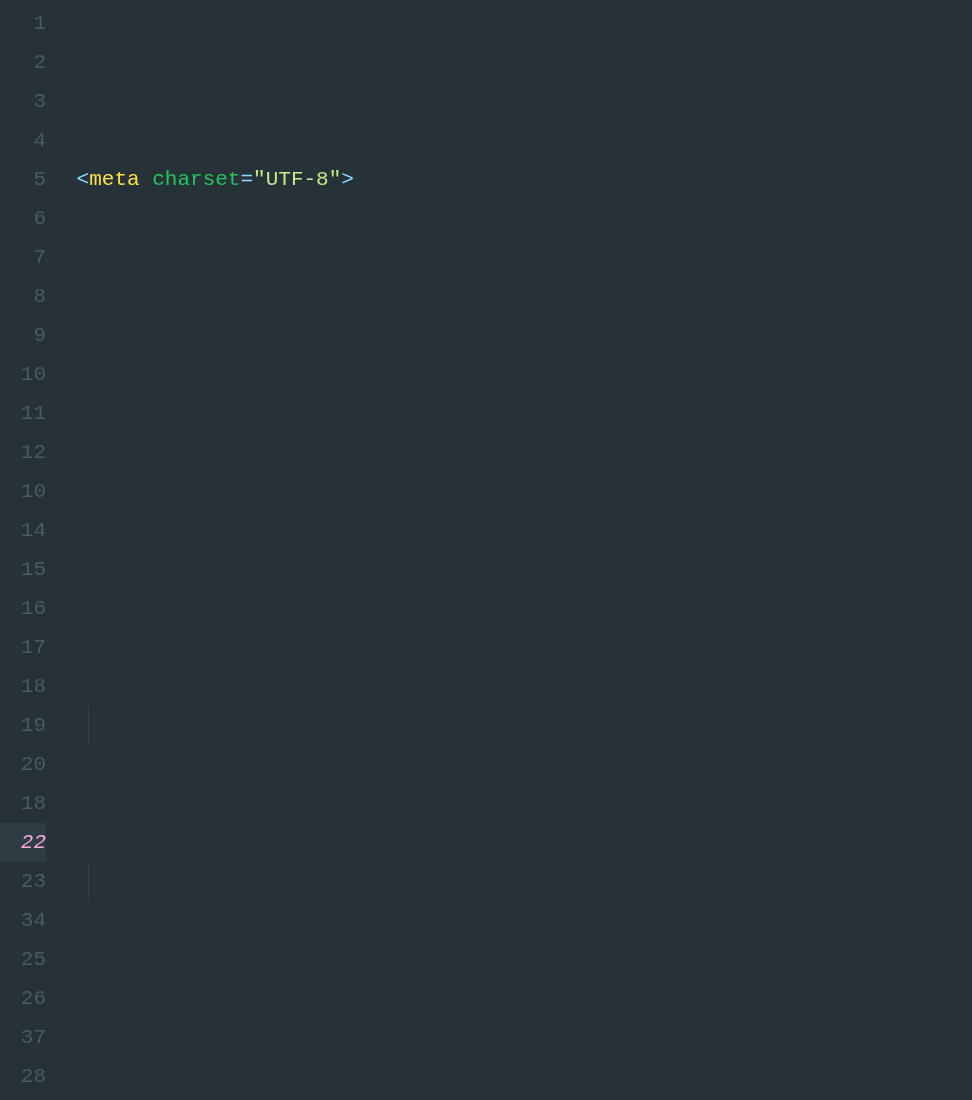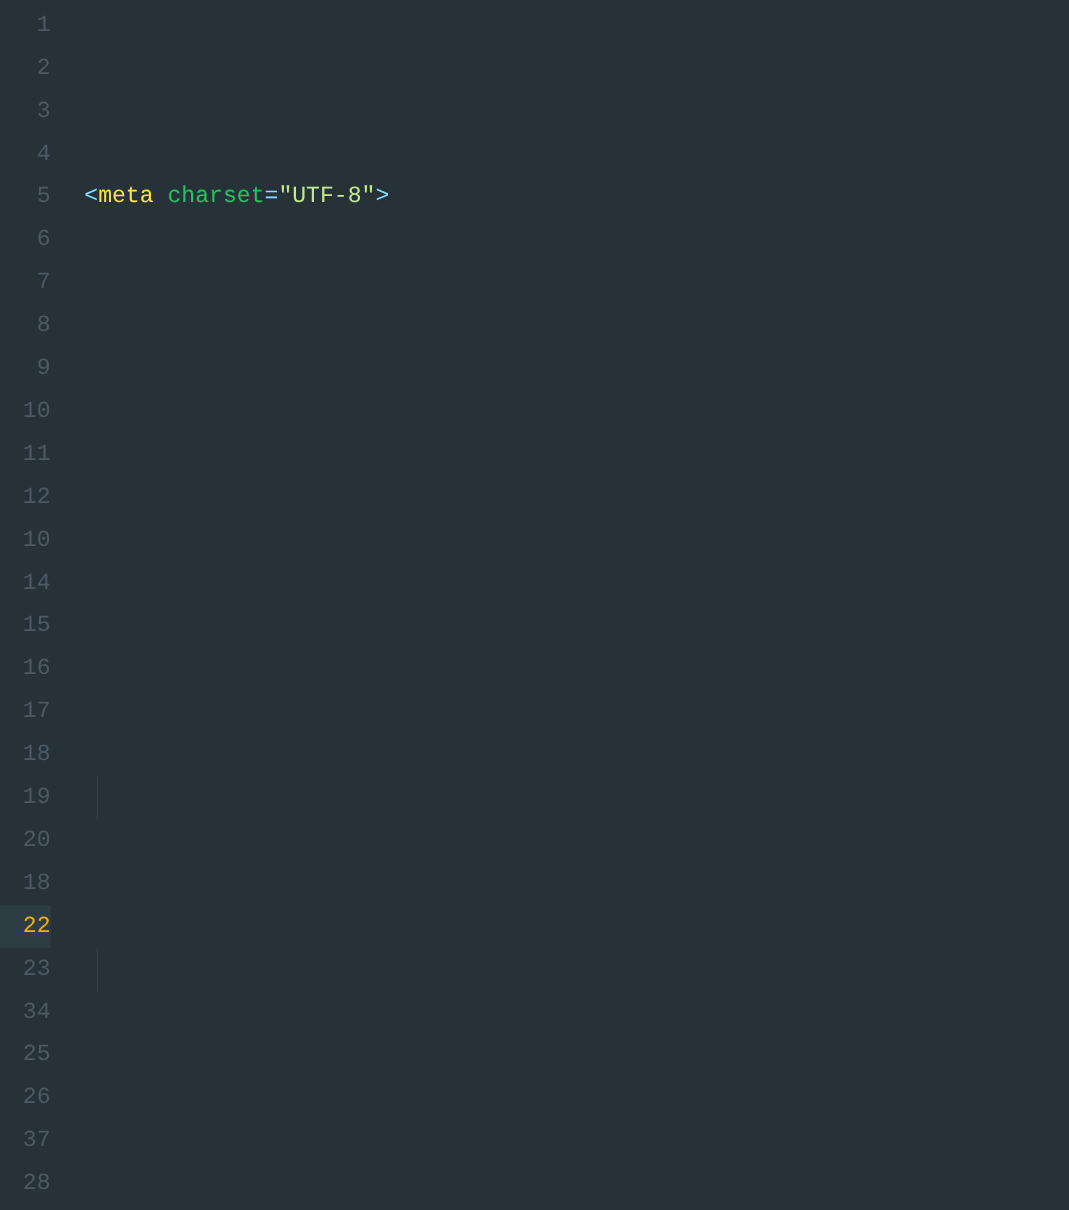--- a/index.html
+++ b/index.html
@@ -19,21 +19,21 @@
   .gutter {
     flex: 0 0 64px;
     background: #263238;
     color: #4b5a64;
     text-align: right;
     padding-right: 18px;
     padding-top: 4px;
     user-select: none;
   }
   .gutter .ln { height: 39px; }
-  .gutter .ln.active { background: #2e3c43; color: #eab308; }
+  .gutter .ln.active { background: #2e3c43; color: #f9a8d4; font-style: italic; }
   .code {
     flex: 1;
     padding-top: 4px;
     white-space: pre;
     position: relative;
   }
   .row { height: 39px; position: relative; }
   .indent-guide {
     position: absolute;
     top: 0;

